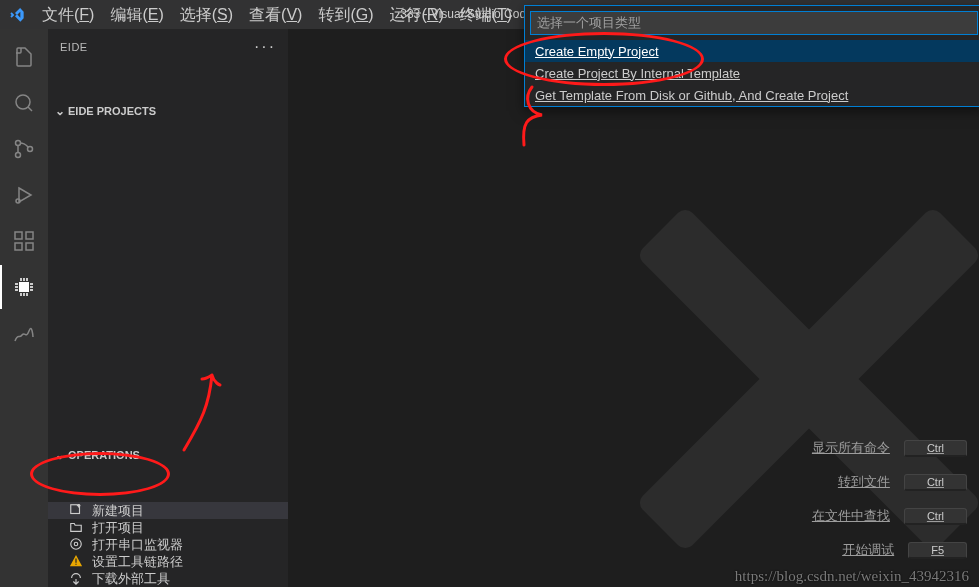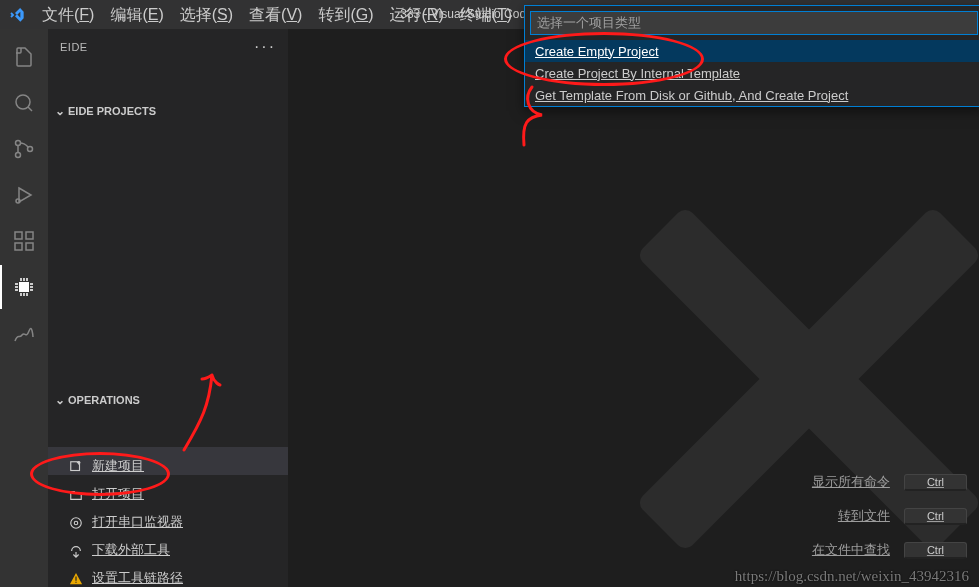--- a/index.html
+++ b/index.html
@@ -47,22 +47,22 @@
   }
   .side-header .dots { font-size:16px; color:#ccc; letter-spacing:2px;}
   .section-header {
     height:22px; display:flex; align-items:center; padding-left:4px;
     font-size:11px; font-weight:700; color:#ccc;
   }
   .section-header .chev { width:16px; text-align:center; font-size:12px;}
   .tree-body { flex:0 0 auto; }
   .spacer { flex:1; }
   .ops-body .op-item {
-    height:28px; display:flex; align-items:flex-end; gap:8px;
-    padding-left:20px; font-size:13px; color:#ccc;text-decoration:underline;
+    height:17px; display:flex; align-items:flex-start; gap:8px;
+    padding-left:20px; font-size:13px; color:#ccc;
   }
   .ops-body .op-item.sel { background:#37373d; }
   .op-item .ic { width:16px; height:16px; display:flex; align-items:center; justify-content:center; color:#ccc; flex-shrink:0;}
   .op-item .ic.warn { color:#e9a700; }
   .editor {
     flex:1; background:#1e1e1e; position:relative; overflow:hidden;
   }
   .big-x {
     position:absolute; right:-40px; top:140px; width:420px; height:420px;
     opacity:0.06;
@@ -212,53 +212,57 @@
         <div class="op-item">
           <span class="ic">
             <svg viewBox="0 0 16 16" width="14" height="14" fill="none" stroke="currentColor" stroke-width="1.3">
               <circle cx="8" cy="8" r="6"></circle>
               <circle cx="8" cy="8" r="2"></circle>
             </svg>
           </span>
           <span>打开串口监视器</span>
         </div>
         <div class="op-item">
-          <span class="ic">
-            <svg viewBox="0 0 16 16" width="14" height="14" fill="none" stroke="currentColor" stroke-width="1.3">
-              <path d="M3 8a5 5 0 0 1 10 0M8 9v5m-3-2 3 3 3-3"></path>
-            </svg>
-          </span>
-          <span>下载外部工具</span>
-        </div>
-        <div class="op-item">
           <span class="ic warn">
             <svg viewBox="0 0 16 16" width="14" height="14" fill="currentColor">
               <path d="M8 1 1 14h14L8 1zm-.7 4h1.4v5H7.3V5zm0 6h1.4v1.4H7.3V11z"></path>
             </svg>
           </span>
           <span>设置工具链路径</span>
         </div>
+        <div class="op-item">
+          <span class="ic">
+            <svg viewBox="0 0 16 16" width="14" height="14" fill="none" stroke="currentColor" stroke-width="1.3">
+              <path d="M3 8a5 5 0 0 1 10 0M8 9v5m-3-2 3 3 3-3"></path>
+            </svg>
+          </span>
+          <span>下载外部工具</span>
+        </div>
       </div>
   </div>
 
   <div class="editor">
     <div class="big-x"></div>
 
     <div class="hints" id="hints">
         <div class="hint-row">
           <span>显示所有命令</span>
           <span class="key">Ctrl</span>
         </div>
         <div class="hint-row">
           <span>转到文件</span>
           <span class="key">Ctrl</span>
         </div>
         <div class="hint-row">
           <span>在文件中查找</span>
           <span class="key">Ctrl</span>
+        </div>
+        <div class="hint-row">
+          <span>开始调试</span>
+          <span class="key">F5</span>
         </div>
       </div>
   </div>
 </div>
 
 <div class="quickpick">
   <div class="qp-input">选择一个项目类型</div>
   <div id="qp-list">
       <div class="qp-item sel">Create Empty Project</div>
       <div class="qp-item">Create Project By Internal Template</div>

